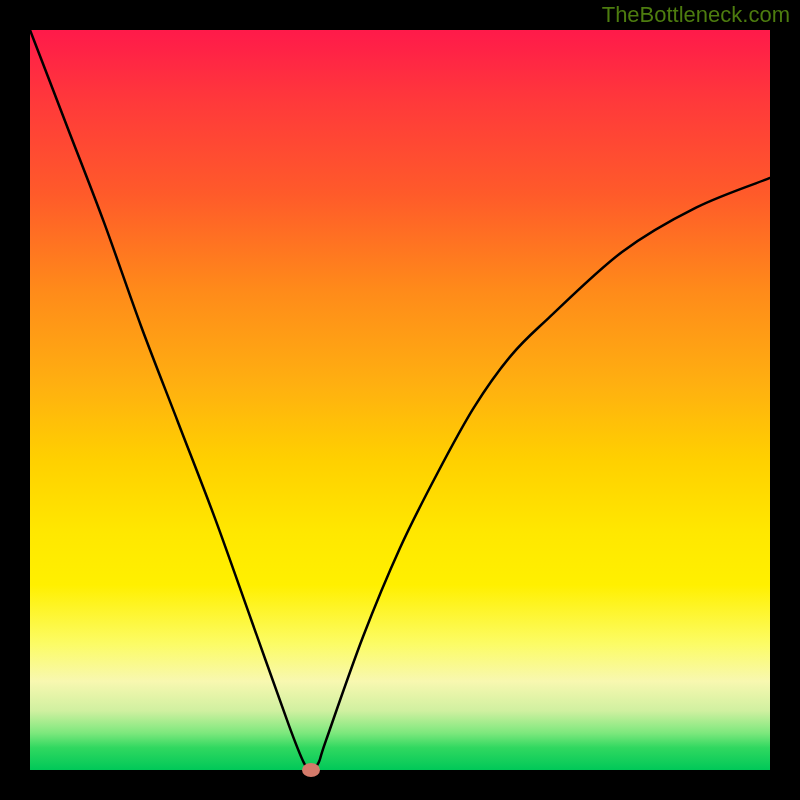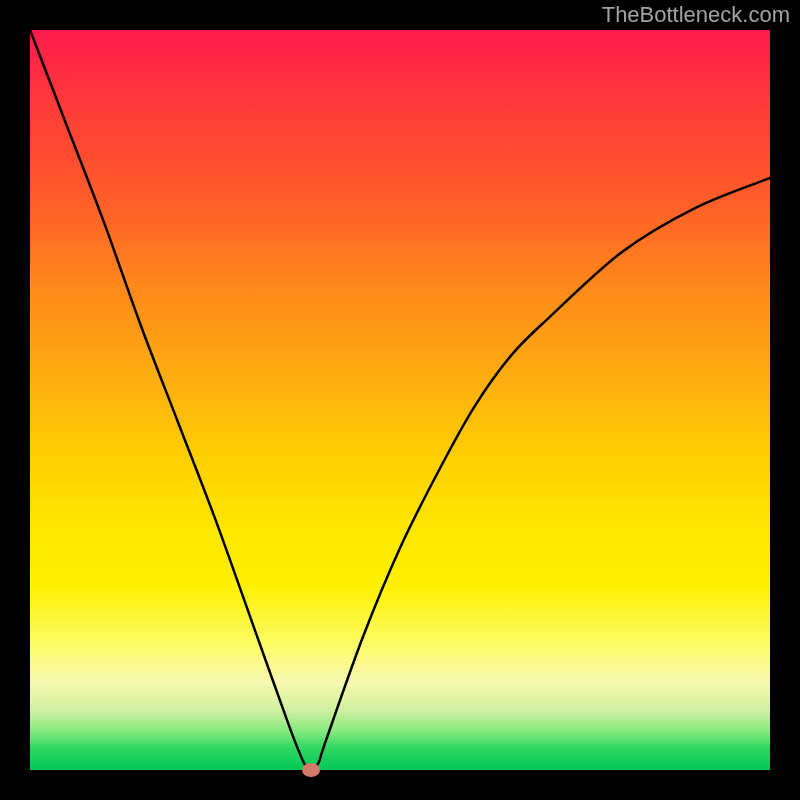--- a/index.html
+++ b/index.html
@@ -4,21 +4,21 @@
 <style>
   * { margin: 0; padding: 0; box-sizing: border-box; }
   html, body { width: 800px; height: 800px; overflow: hidden; }
   body { background: #000; position: relative; }
   .watermark {
     position: absolute;
     top: 2px;
     right: 10px;
     font-family: Arial, sans-serif;
     font-size: 22px;
-    color: #a3a3a3;
+    color: #4d7c0f;
     font-weight: normal;
     z-index: 10;
   }
   .plot-area {
     position: absolute;
     left: 30px;
     top: 30px;
     width: 740px;
     height: 740px;
     background: linear-gradient(to bottom,

